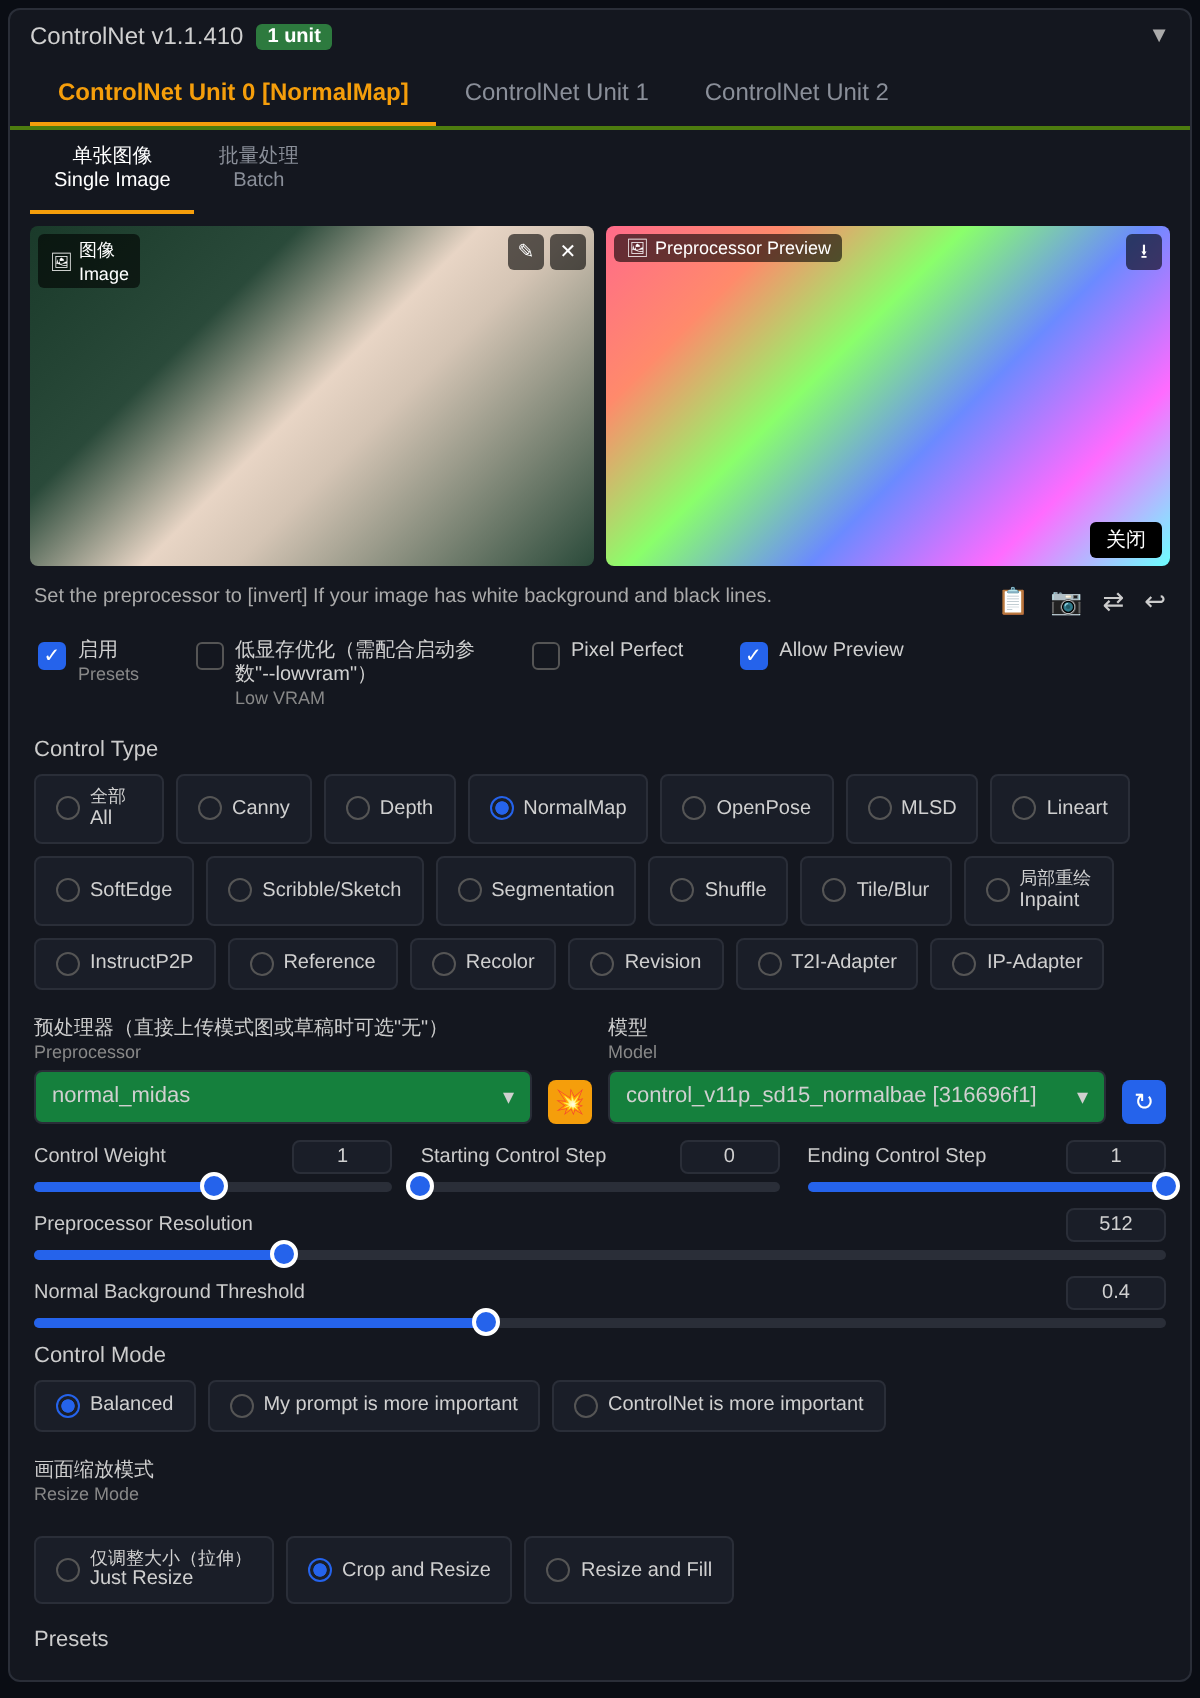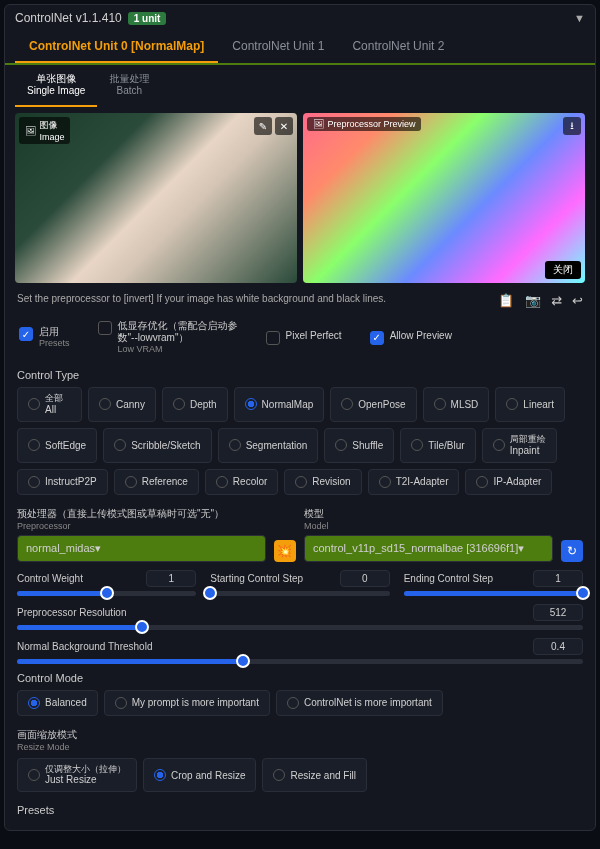--- a/index.html
+++ b/index.html
@@ -21,39 +21,39 @@
 .img-src { background: linear-gradient(135deg, #1a3a2a 0%, #2a4a3a 30%, #e8d5c5 50%, #d5c5b5 60%, #2a4a3a 100%); }
 .img-pre { background: linear-gradient(135deg, #ff6b8a 0%, #ff8a6b 20%, #8aff6b 40%, #6b8aff 60%, #ff6bff 80%, #6bffff 100%); }
 .img-label { position: absolute; top: 4px; left: 4px; background: rgba(0,0,0,0.6); color: #fff; padding: 2px 6px; border-radius: 3px; font-size: 9px; display: flex; align-items: center; gap: 3px; }
 .img-btns { position: absolute; top: 4px; right: 4px; display: flex; gap: 3px; }
 .icon-btn { width: 18px; height: 18px; background: rgba(0,0,0,0.6); border: none; color: #fff; border-radius: 3px; cursor: pointer; font-size: 10px; display: flex; align-items: center; justify-content: center; }
 .close-badge { position: absolute; bottom: 4px; right: 4px; background: #000; color: #fff; padding: 2px 8px; font-size: 10px; border-radius: 3px; }
 .hint-row { display: flex; align-items: flex-start; padding: 4px 12px 8px; gap: 8px; }
 .hint-row .hint { flex: 1; font-size: 10px; color: #aaa; }
 .tool-icons { display: flex; gap: 10px; }
 .tool-icons span { cursor: pointer; font-size: 13px; color: #ccc; }
-.check-row { display: flex; gap: 28px; padding: 4px 14px 10px; align-items: center; }
+.check-row { display: flex; gap: 28px; padding: 4px 14px 10px; align-items: flex-start; }
 .check-item { display: flex; align-items: flex-start; gap: 6px; }
 .checkbox { width: 14px; height: 14px; border: 1px solid #555; border-radius: 3px; cursor: pointer; flex-shrink: 0; margin-top: 1px; }
 .checkbox.checked { background: #2563eb; border-color: #2563eb; display: flex; align-items: center; justify-content: center; }
 .checkbox.checked::after { content: "✓"; color: #fff; font-size: 10px; }
 .check-label { font-size: 10px; line-height: 1.2; }
 .sub { display: block; color: #888; font-size: 9px; }
 .section { padding: 4px 12px 8px; }
 .section-title { font-size: 11px; margin-bottom: 6px; color: #ccc; }
 .radio-grid { display: flex; flex-wrap: wrap; gap: 6px; }
 .radio-btn { display: flex; align-items: center; gap: 5px; padding: 6px 10px; background: #1a1e28; border: 1px solid #2a2e38; border-radius: 4px; cursor: pointer; font-size: 10px; min-width: 65px; }
 .radio-circle { width: 12px; height: 12px; border: 1.5px solid #555; border-radius: 50%; flex-shrink: 0; }
 .radio-btn.selected .radio-circle { border-color: #2563eb; background: radial-gradient(circle, #2563eb 45%, transparent 50%); }
 .radio-btn .lbl-stack { line-height: 1.1; }
 .field-row { display: flex; gap: 8px; padding: 4px 12px; align-items: flex-end; }
 .field { flex: 1; }
 .field-label { font-size: 10px; color: #ccc; }
 .field-sublabel { font-size: 9px; color: #888; display: block; }
-.select { background: #4d7c0f; border: 1px solid #2a2e38; border-radius: 4px; padding: 6px 8px; display: flex; align-items: center; justify-content: flex-start; margin-top: 4px; cursor: pointer; font-size: 11px; }
+.select { background: #15803d; border: 1px solid #2a2e38; border-radius: 4px; padding: 6px 8px; display: flex; align-items: center; justify-content: space-between; margin-top: 4px; cursor: pointer; font-size: 11px; }
 .explode { background: #f59e0b; width: 22px; height: 22px; border-radius: 4px; border: none; display: flex; align-items: center; justify-content: center; cursor: pointer; font-size: 12px; }
 .refresh { background: #2563eb; width: 22px; height: 22px; border-radius: 4px; border: none; color: #fff; cursor: pointer; font-size: 12px; }
 .slider-row { display: flex; gap: 14px; padding: 4px 12px; }
 .slider-group { flex: 1; }
 .slider-head { display: flex; justify-content: space-between; align-items: center; margin-bottom: 4px; }
 .slider-head .lbl { font-size: 10px; color: #ccc; }
 .slider-val { background: #1a1e28; border: 1px solid #2a2e38; border-radius: 4px; padding: 2px 0; width: 50px; text-align: center; font-size: 10px; }
 .slider-track { height: 5px; background: #2a2e38; border-radius: 3px; position: relative; cursor: pointer; }
 .slider-fill { height: 100%; background: #2563eb; border-radius: 3px; }
 .slider-thumb { width: 14px; height: 14px; background: #2563eb; border: 2px solid #fff; border-radius: 50%; position: absolute; top: -5px; transform: translateX(-50%); }
@@ -364,21 +364,21 @@
           </div>
         </div>
       </div>
   </div>
 
   <div class="section">
     <div>
       <span class="field-label">画面缩放模式</span>
       <span class="field-sublabel">Resize Mode</span>
     </div>
-    <div class="radio-grid" id="resize-mode-grid" style="margin-top:6px">
+    <div class="radio-grid" id="resize-mode-grid" style="margin-top:16px">
         <div class="radio-btn">
           <div class="radio-circle"></div>
           <div class="lbl-stack">
             <div style="font-size: 9px;">仅调整大小（拉伸）</div>
             <div>Just Resize</div>
           </div>
         </div>
         <div class="radio-btn selected">
           <div class="radio-circle"></div>
           <div class="lbl-stack">

